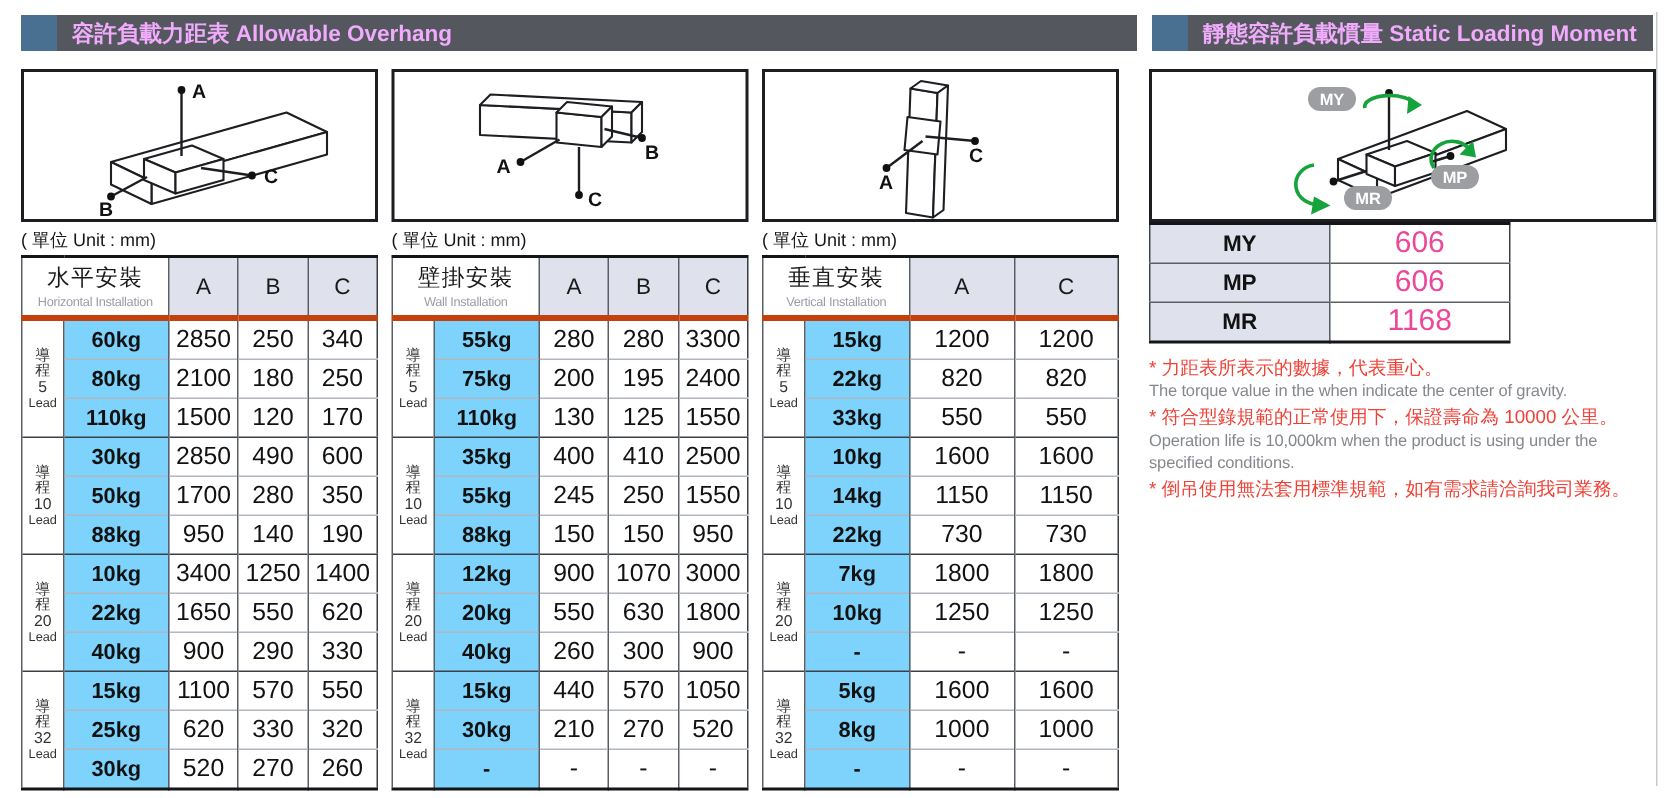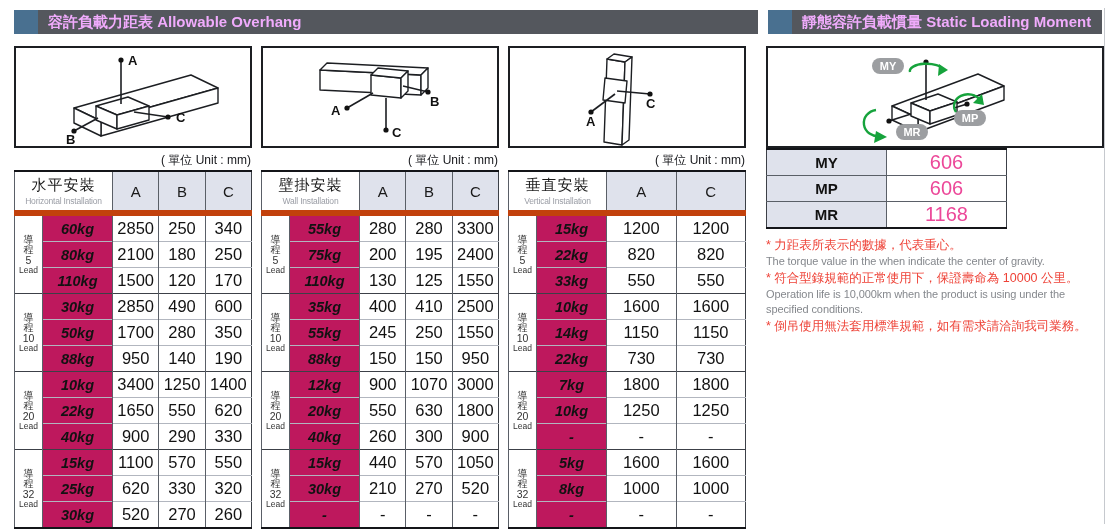--- a/index.html
+++ b/index.html
@@ -10,34 +10,34 @@
   .sec-head{
     position:absolute;top:10px;height:24px;background:#54575d;color:#f0abfc;
     display:flex;align-items:center;font-weight:bold;font-size:15px;white-space:nowrap;
   }
   .sec-head .sq{width:24px;height:24px;background:#497090;margin-right:10px;flex:none;}
   .edge-line{position:absolute;left:1104px;top:8px;width:1px;height:516px;background:#c6c9ce;}
 
   .col{position:absolute;top:46px;width:238px;}
   .colr{width:338px;}
   .dbox{height:98px;border:2px solid #1c1e22;background:#fff;}
-  .unit{height:22px;line-height:24px;text-align:right;font-size:12px;color:#15161a;padding-right:1px;}
+  .unit{height:22px;line-height:24px;font-size:12px;color:#15161a;padding-right:1px;}
   .unitr{width:241px;box-sizing:border-box;}
 
   table.ovh{width:238px;border-collapse:collapse;table-layout:fixed;
     border:1px solid #3c4047;border-top:2px solid #141519;border-bottom:2px solid #141519;}
   .ovh th,.ovh td{padding:0;text-align:center;vertical-align:middle;border-left:1px solid #5a5f67;}
-  .ovh thead th{height:38px;border-bottom:6px solid #c2410c;font-weight:normal;}
+  .ovh thead th{height:38px;border-bottom:4px solid #c2410c;font-weight:normal;}
   .t-head{background:#fff;}
   .t-head .zh{font-size:15px;color:#1a1a1a;letter-spacing:1px;}
   .t-head .en{font-size:8.5px;color:#9a9da5;margin-top:1px;letter-spacing:-0.2px;}
   .col-h{background:#dfe2ec;font-size:15px;color:#1a1a1a;}
   .ovh tbody td{height:25px;border-top:1px solid #b2b6bf;}
   .ovh tbody tr.grp td{border-top:1px solid #3c4047;}
-  .ld{background:#be185d;font-weight:bold;font-size:14.5px;color:#121212;font-style:italic;}
+  .ld{background:#7dd3fc;font-weight:bold;font-size:14.5px;color:#121212;}
   .vl{font-size:16.5px;color:#121212;}
   .lead-cell{background:#fff;}
   .lead-cell .lz{font-size:10px;line-height:10px;color:#333;}
   .lead-cell .ln{font-size:10.5px;line-height:11px;color:#333;}
   .lead-cell .le{font-size:8.5px;line-height:9px;color:#333;}
 
   table.mom{width:241px;border-collapse:collapse;table-layout:fixed;
     border:1px solid #3c4047;border-top:2px solid #141519;border-bottom:2px solid #141519;}
   .mom td{height:25px;text-align:center;padding:0;}
   .mom tr + tr td{border-top:1px solid #5a5f67;}

